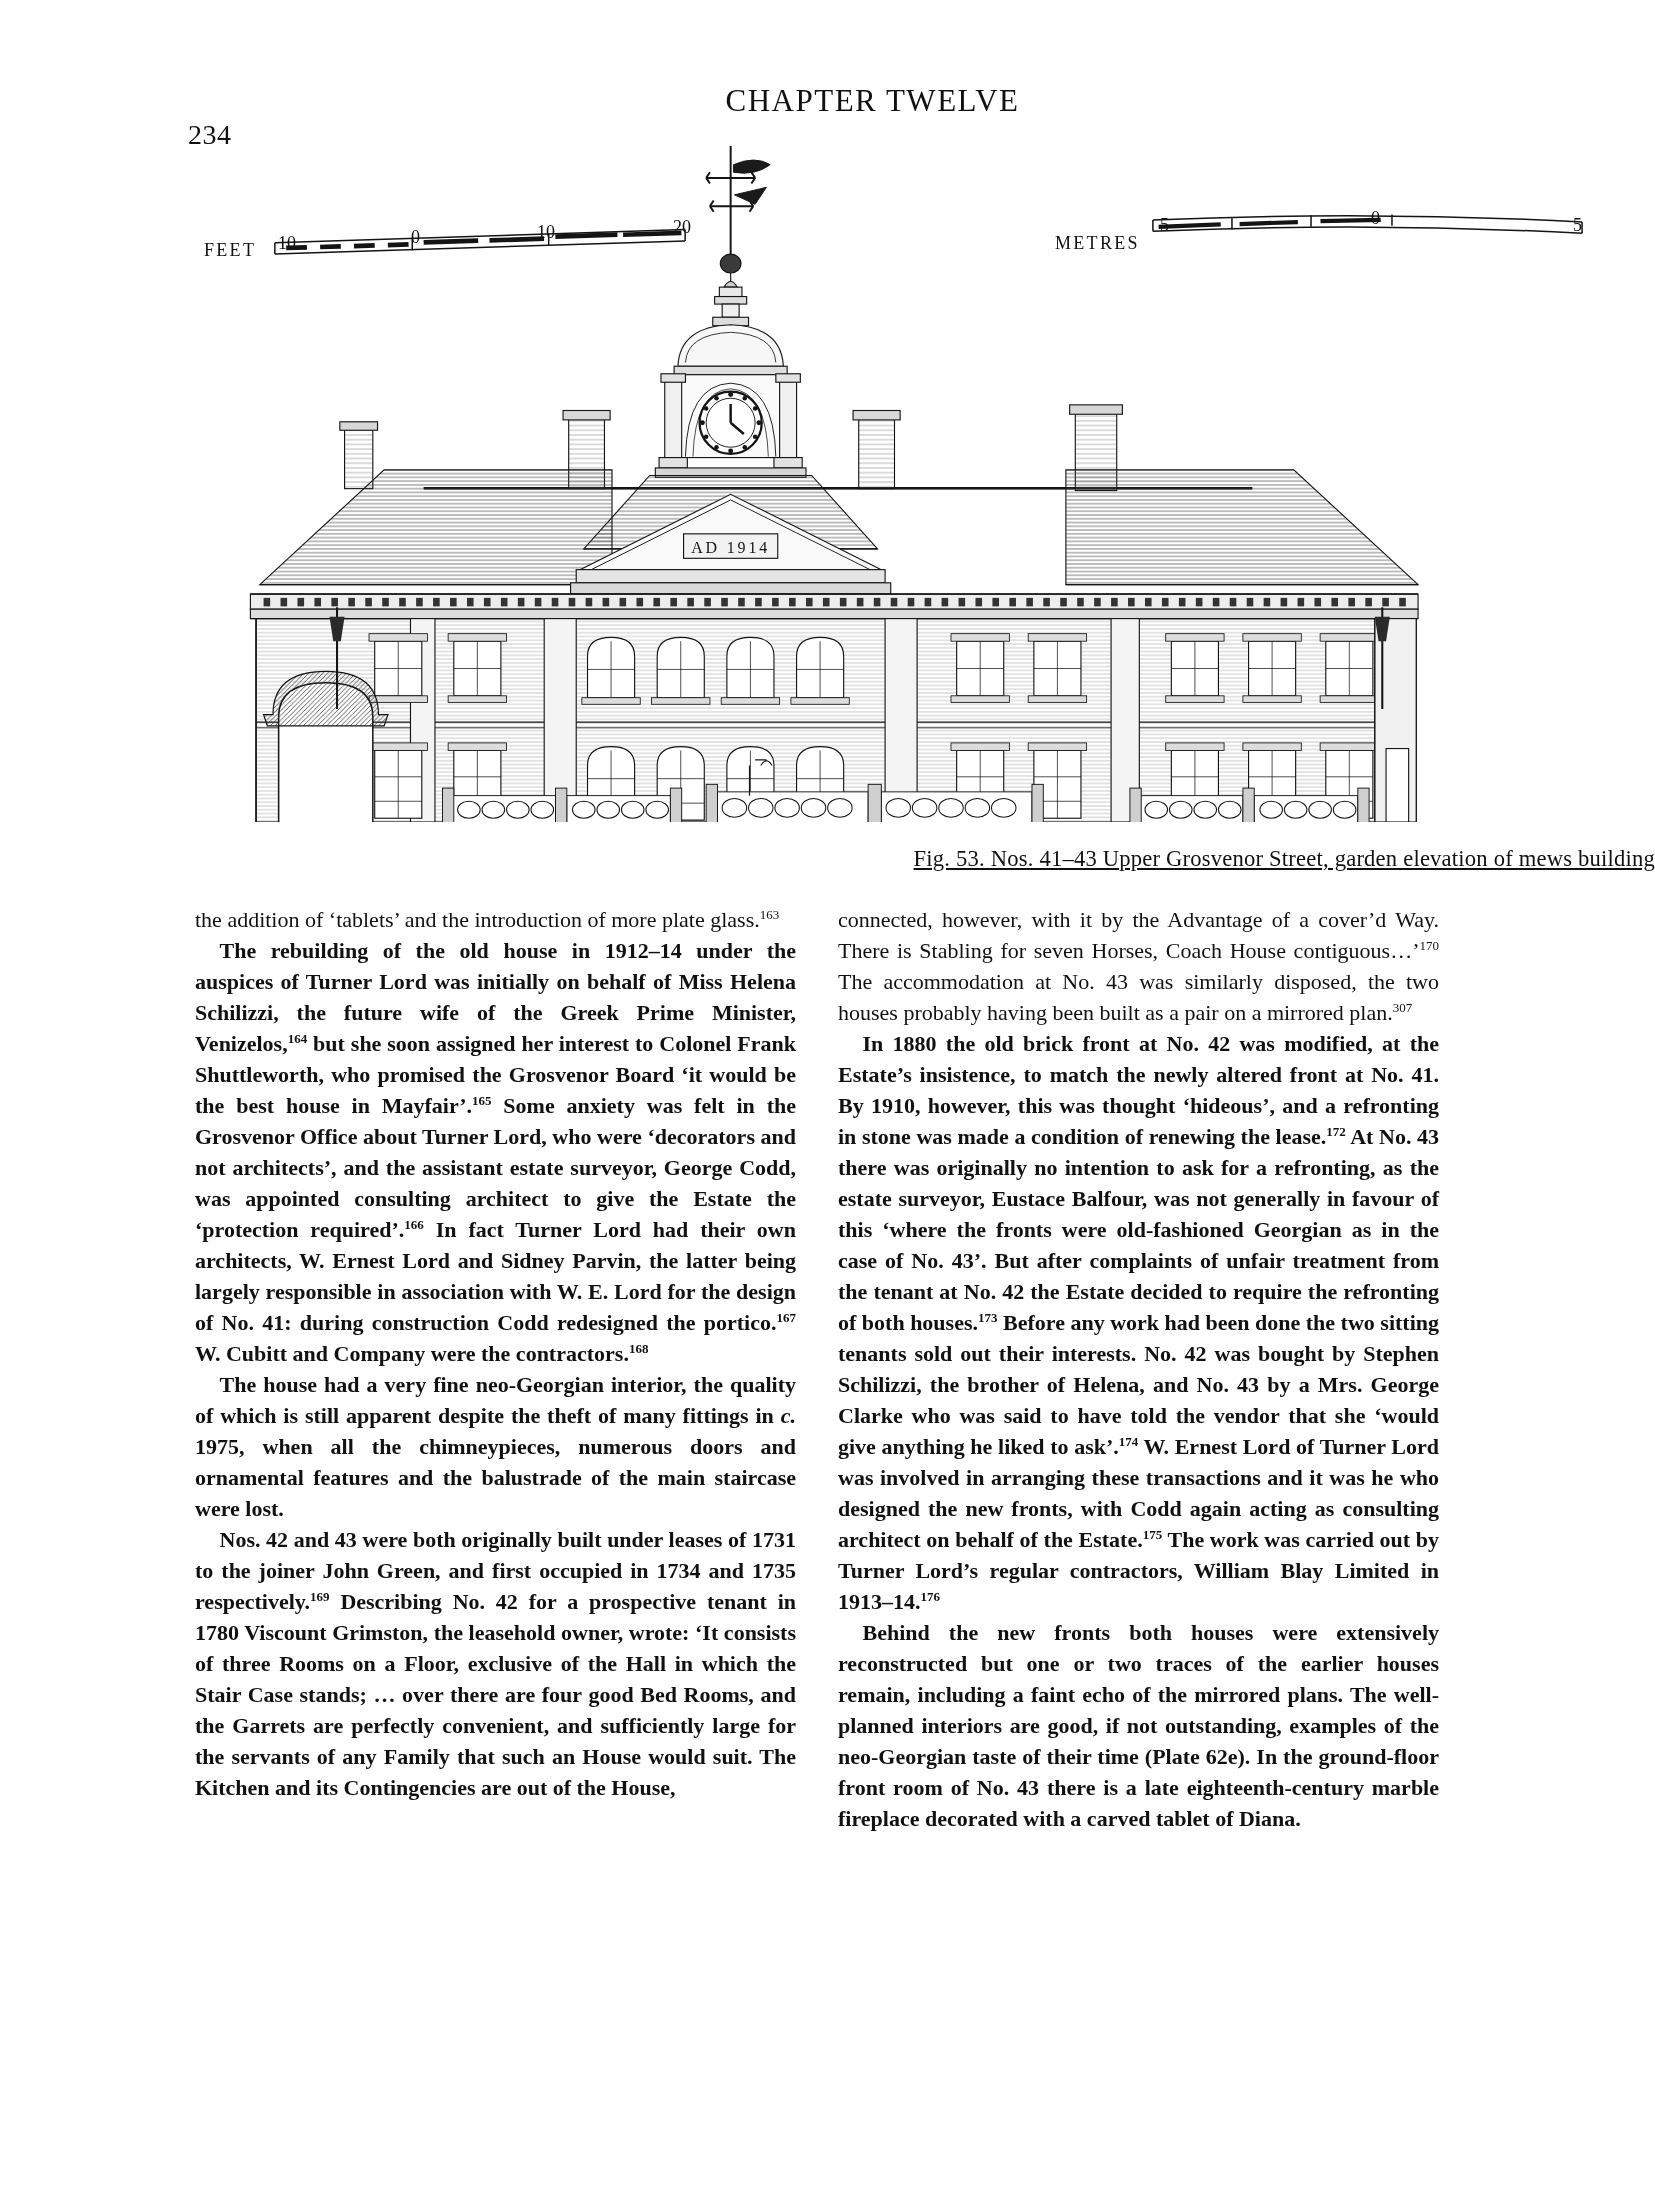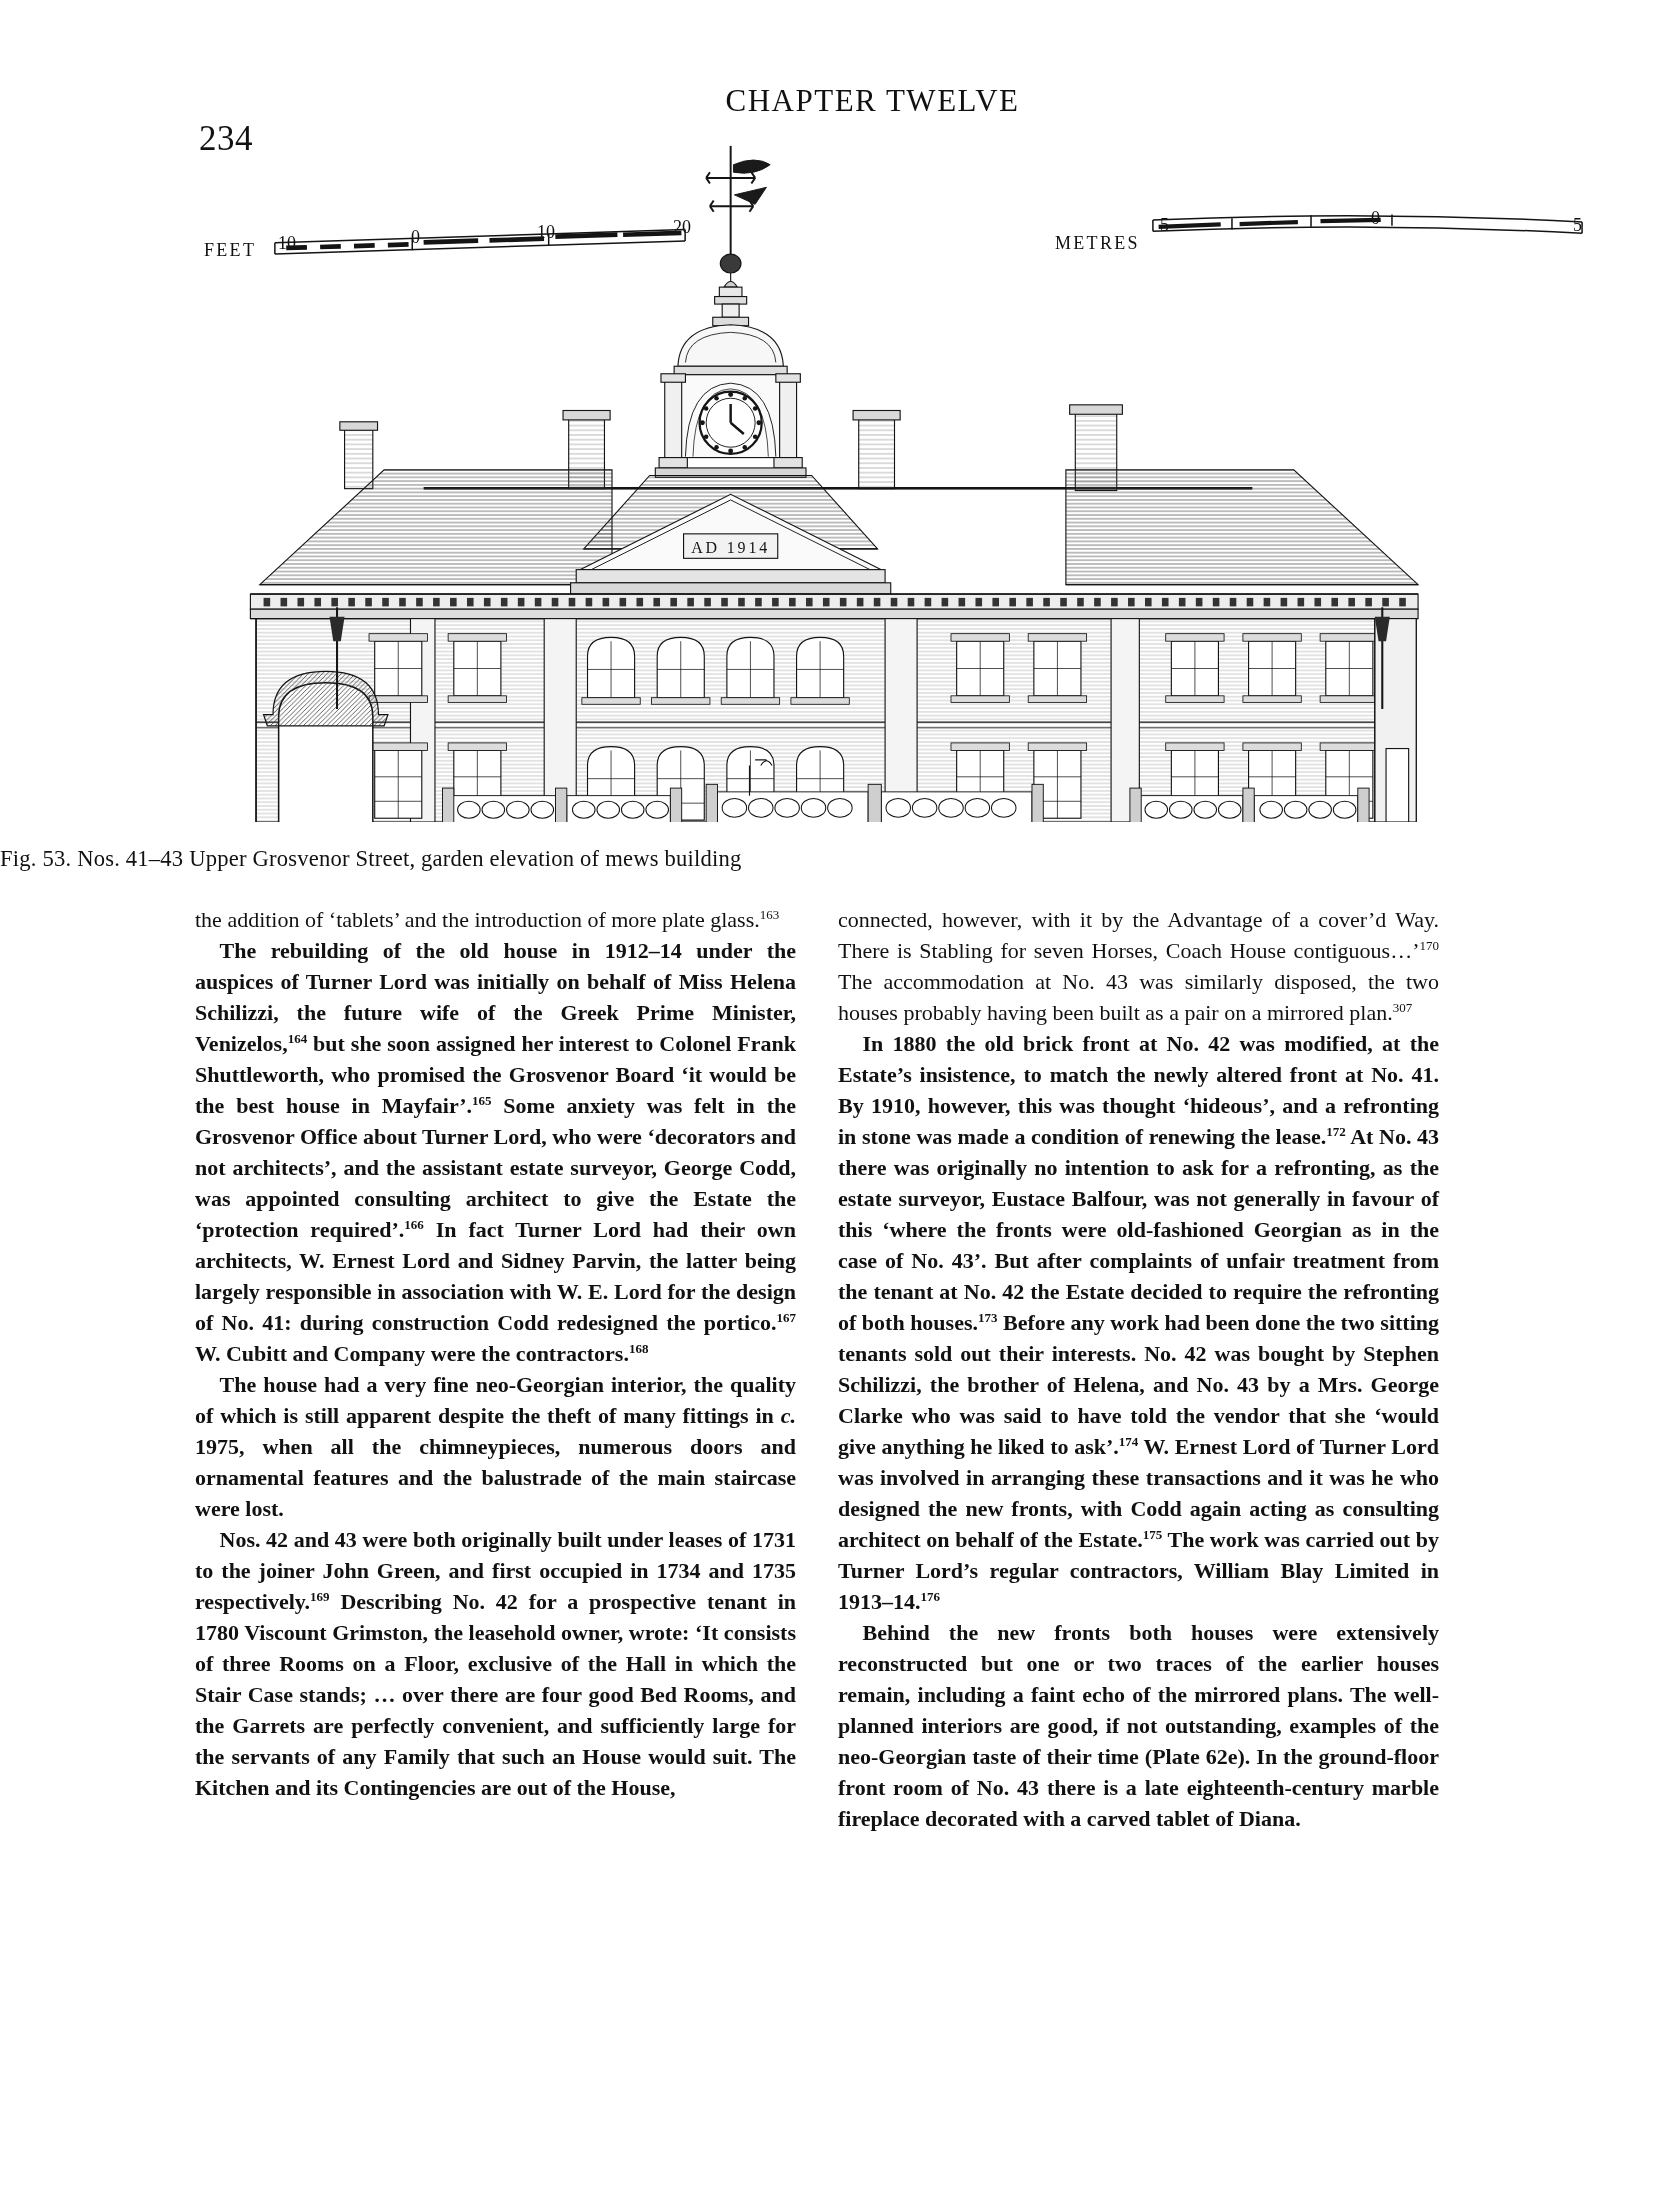--- a/index.html
+++ b/index.html
@@ -8,22 +8,22 @@
     font-family:"Liberation Serif","DejaVu Serif",serif;
     color:#111111;
     position:relative;
     overflow:hidden;
   }
   .page{position:absolute;inset:0;}
 
   
   #header{position:absolute;left:0;top:0;width:100%;height:169px;}
   #folio{
-    position:absolute;left:199px;top:119px;
-    font-size:35px;letter-spacing:0.5px;
+    position:absolute;left:188px;top:119px;
+    font-size:28px;letter-spacing:0.5px;
   }
   #chapter-title{
     position:absolute;left:0;top:83px;width:100%;
     text-align:center;
     font-size:31px;letter-spacing:1.5px;
     transform:translateX(45px);
   }
 
   
   .scale-label{
@@ -37,21 +37,21 @@
   #metres-scale{left:1151px;top:205px;}
   .tick-num{
     position:absolute;font-size:18px;
   }
 
   
   #figure{position:absolute;left:141px;top:144px;width:1394px;height:678px;}
   #figure svg{display:block;}
   #caption{
     position:absolute;left:0;top:846px;width:100%;
-    text-align:left;font-size:22.6px;letter-spacing:0.2px;
+    text-align:right;font-size:22.6px;letter-spacing:0.2px;text-decoration:underline;
   }
 
   
   #body{
     position:absolute;left:195px;top:904px;
     width:1271px;
     display:flex;gap:42px;
   }
   .col{width:601px;}
   .col p{

